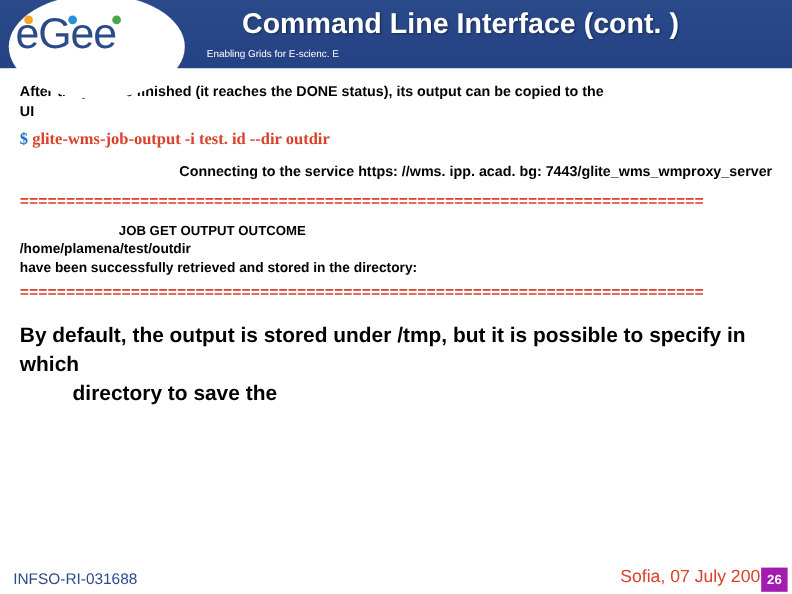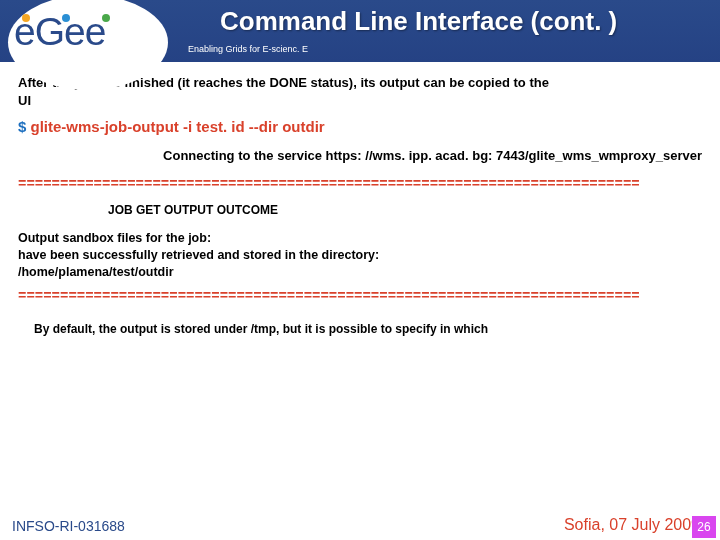--- a/index.html
+++ b/index.html
@@ -71,55 +71,54 @@
     top: 44px;
   }
   .content {
     padding: 12px 18px 0 18px;
     font-size: 13px;
     line-height: 1.35;
   }
   .para { font-weight: bold; margin-bottom: 8px; }
   .para .indent { display:block; }
   .cmd {
-    font-family: Liberation Sans, sans-serif;
+    font-family: Liberation Serif, serif;
     font-size: 15px;
     font-weight: bold;
     margin: 6px 0 10px 0;
   }
   .dollar { color: #1d6fbf; }
   .cmd-body { color: #d9412b; }
   .connecting { font-weight: bold; margin-bottom: 10px; text-align: right; }
   .sep {
     font-family: "Courier New", monospace;
     color: #d9412b;
     font-weight: bold;
     font-size: 14px;
     letter-spacing: 0;
     white-space: nowrap;
     overflow: hidden;
     margin: 4px 0;
   }
   .outcome-title {
     font-weight: bold;
     font-size: 12px;
-    margin: 8px 0 12px 90px;
+    margin: 8px 0 0 90px;
   }
   .outcome-body {
     font-weight: bold;
     font-size: 12.5px;
     line-height: 1.35;
     margin-bottom: 6px;
   }
   .bottom-para {
     font-weight: bold;
     margin-top: 16px;
-    font-size: 12px;
+    font-size: 19px;
     line-height: 1.4;
-    margin-left: 16px;
   }
   .bottom-para .indent { display:block; margin-left: 48px; }
   .footer {
     position: absolute;
     bottom: 0; left: 0; right: 0;
     height: 26px;
     padding-left: 38px;
   }
   .footer-left {
     position: absolute;
@@ -134,24 +133,24 @@
     bottom: 6px;
     font-size: 16px;
     color: #d9412b;
   }
   .slide-num {
     position: absolute;
     right: 4px;
     bottom: 2px;
     width: 24px;
     height: 22px;
-    background: #d946ef;
+    background: #a21caf;
     color: #fff;
     font-size: 12px;
-    font-weight: normal;
+    font-weight: bold;
     text-align: center;
     line-height: 22px;
   }
 </style>
 </head>
 <body>
 
 <div class="header">
   <div class="logo-area">
     <div class="logo-ellipse"></div>
@@ -176,29 +175,29 @@
     <span class="cmd-body">glite-wms-job-output -i test. id --dir outdir</span>
   </div>
 
   <div class="connecting">Connecting to the service https: //wms. ipp. acad. bg: 7443/glite_wms_wmproxy_server</div>
 
   <div class="sep">==========================================================================</div>
 
   <div class="outcome-title">JOB GET OUTPUT OUTCOME</div>
 
   <div class="outcome-body">
-    <div>Output sandbox files for the job:</div>
+    <div>/home/plamena/test/outdir</div>
     <div>have been successfully retrieved and stored in the directory:</div>
-    <div>/home/plamena/test/outdir</div>
   </div>
 
   <div class="sep">==========================================================================</div>
 
   <div class="bottom-para">
     <span>By default, the output is stored under /tmp, but it is possible to specify in which</span>
+    <span class="indent">directory to save the</span>
   </div>
 
 </div>
 
 <div class="footer">
   <div class="footer-left">INFSO-RI-031688</div>
   <div class="footer-right">Sofia, 07 July 2009</div>
   <div class="slide-num">26</div>
 </div>
 

